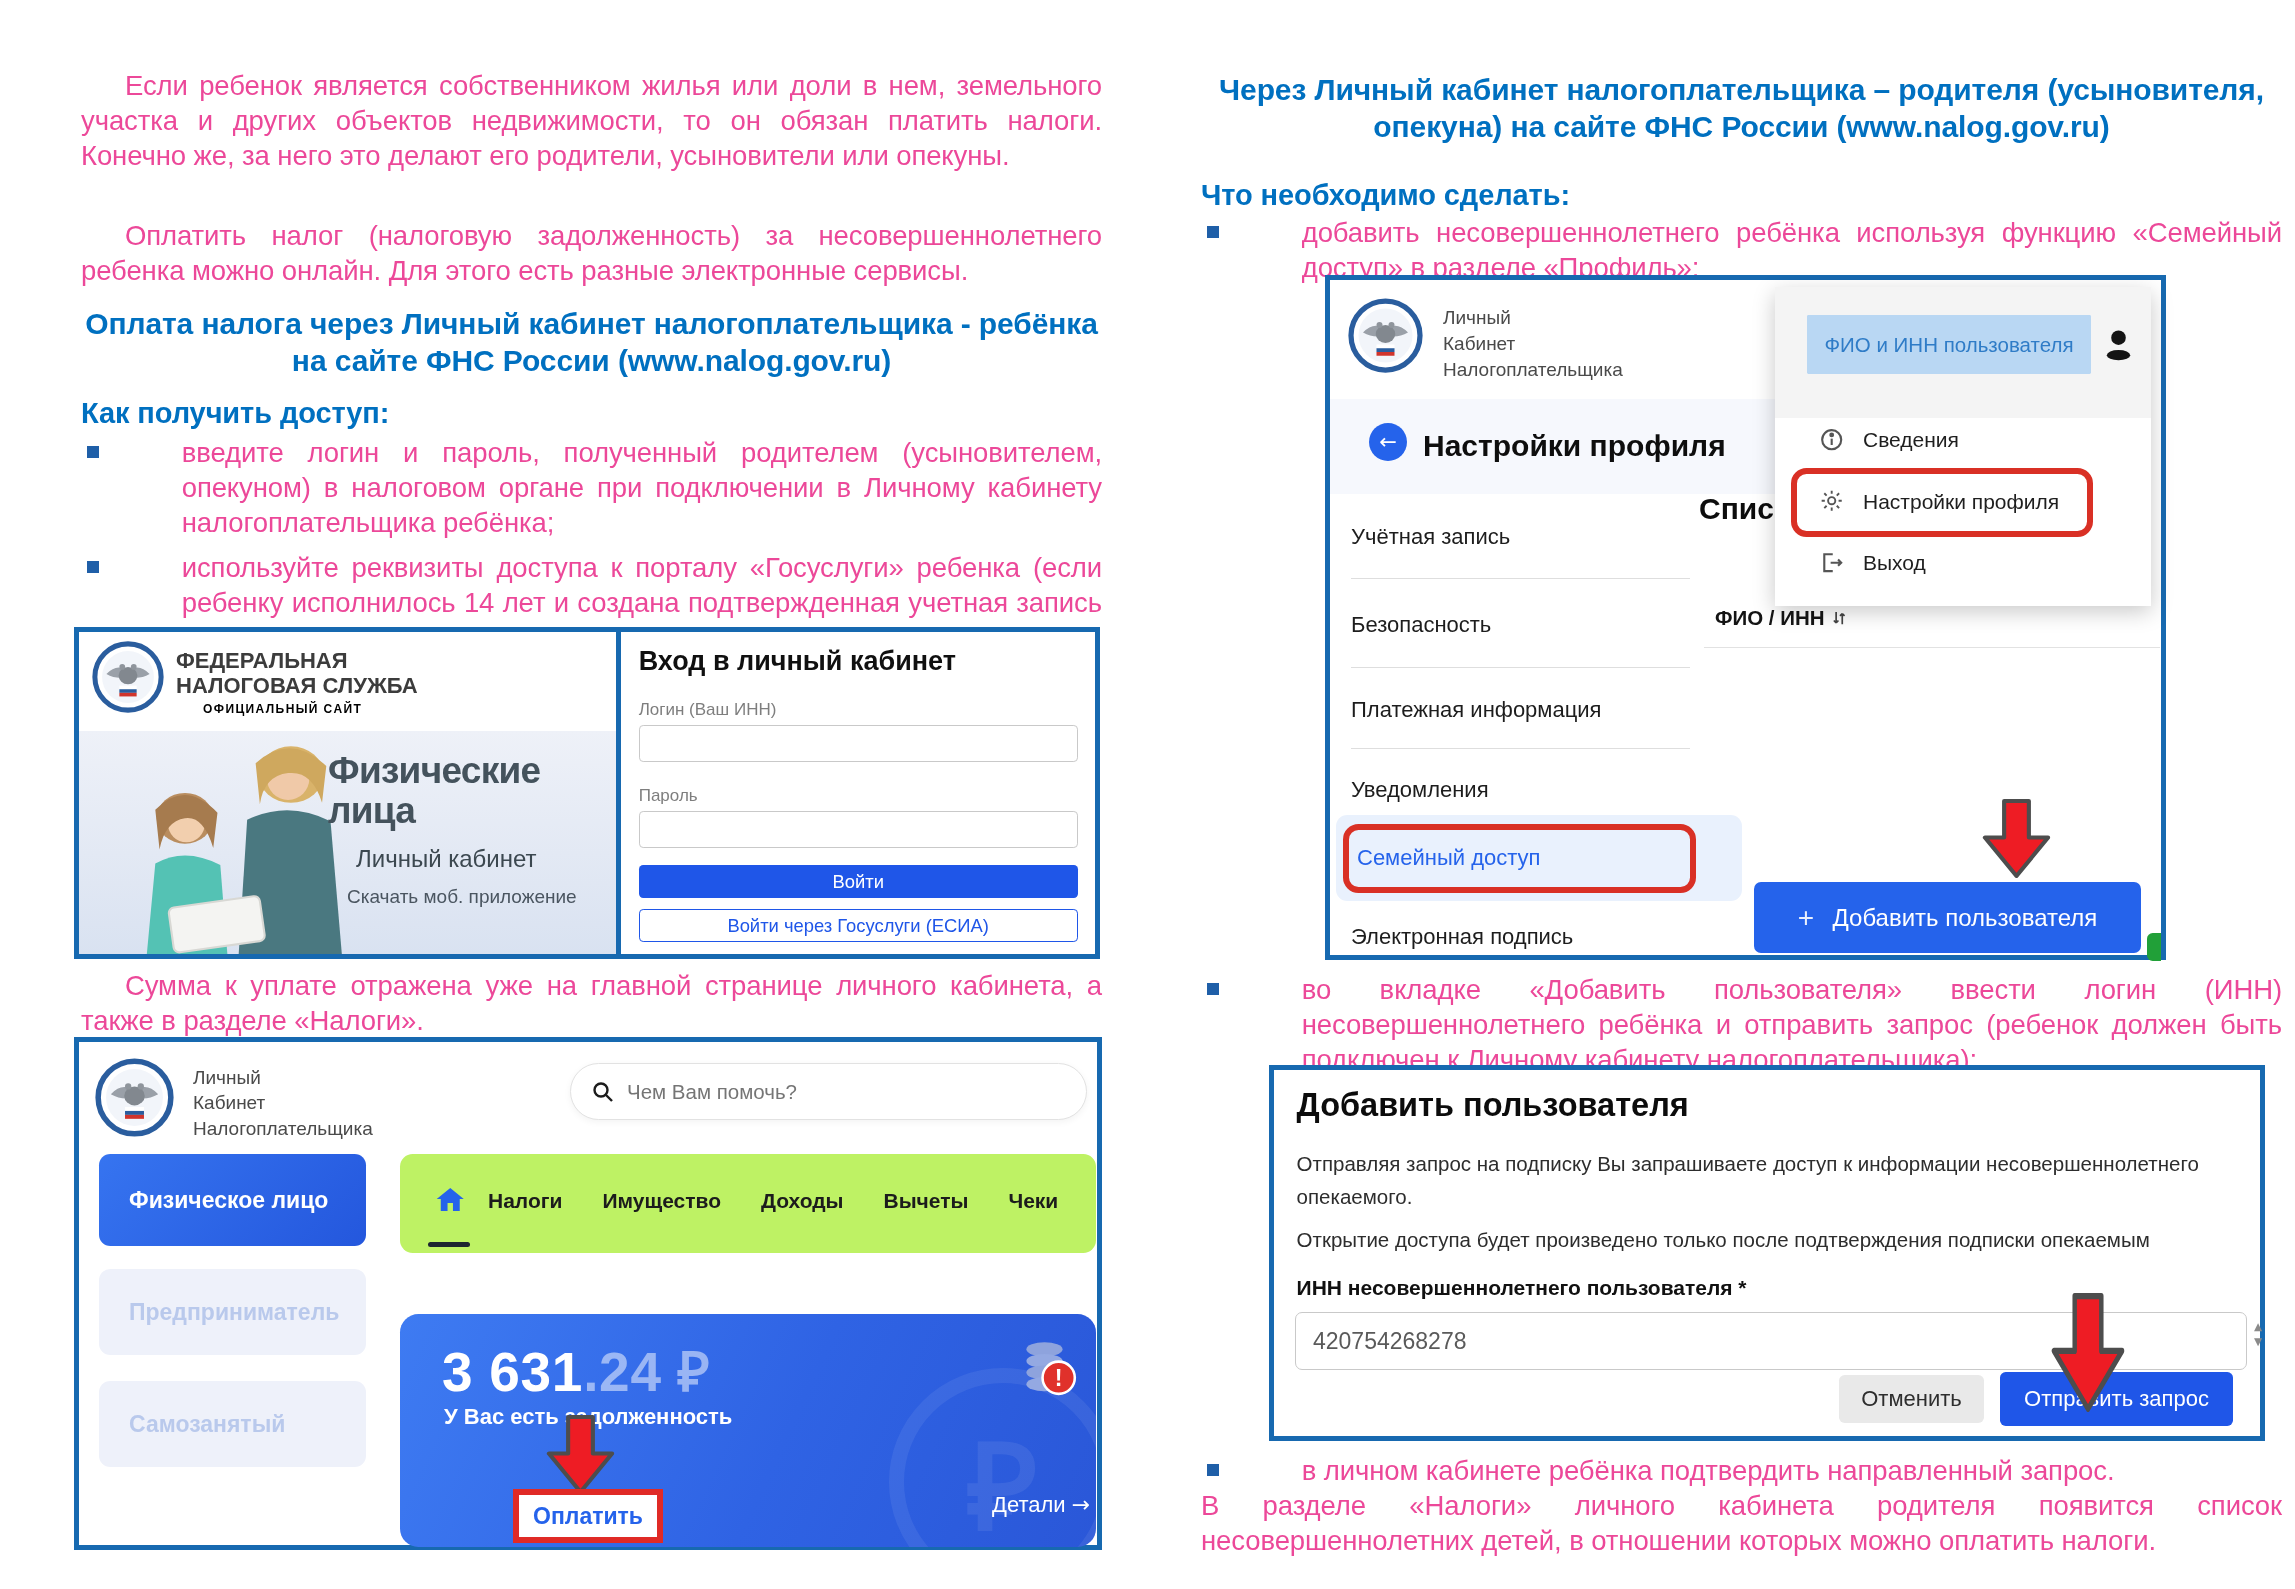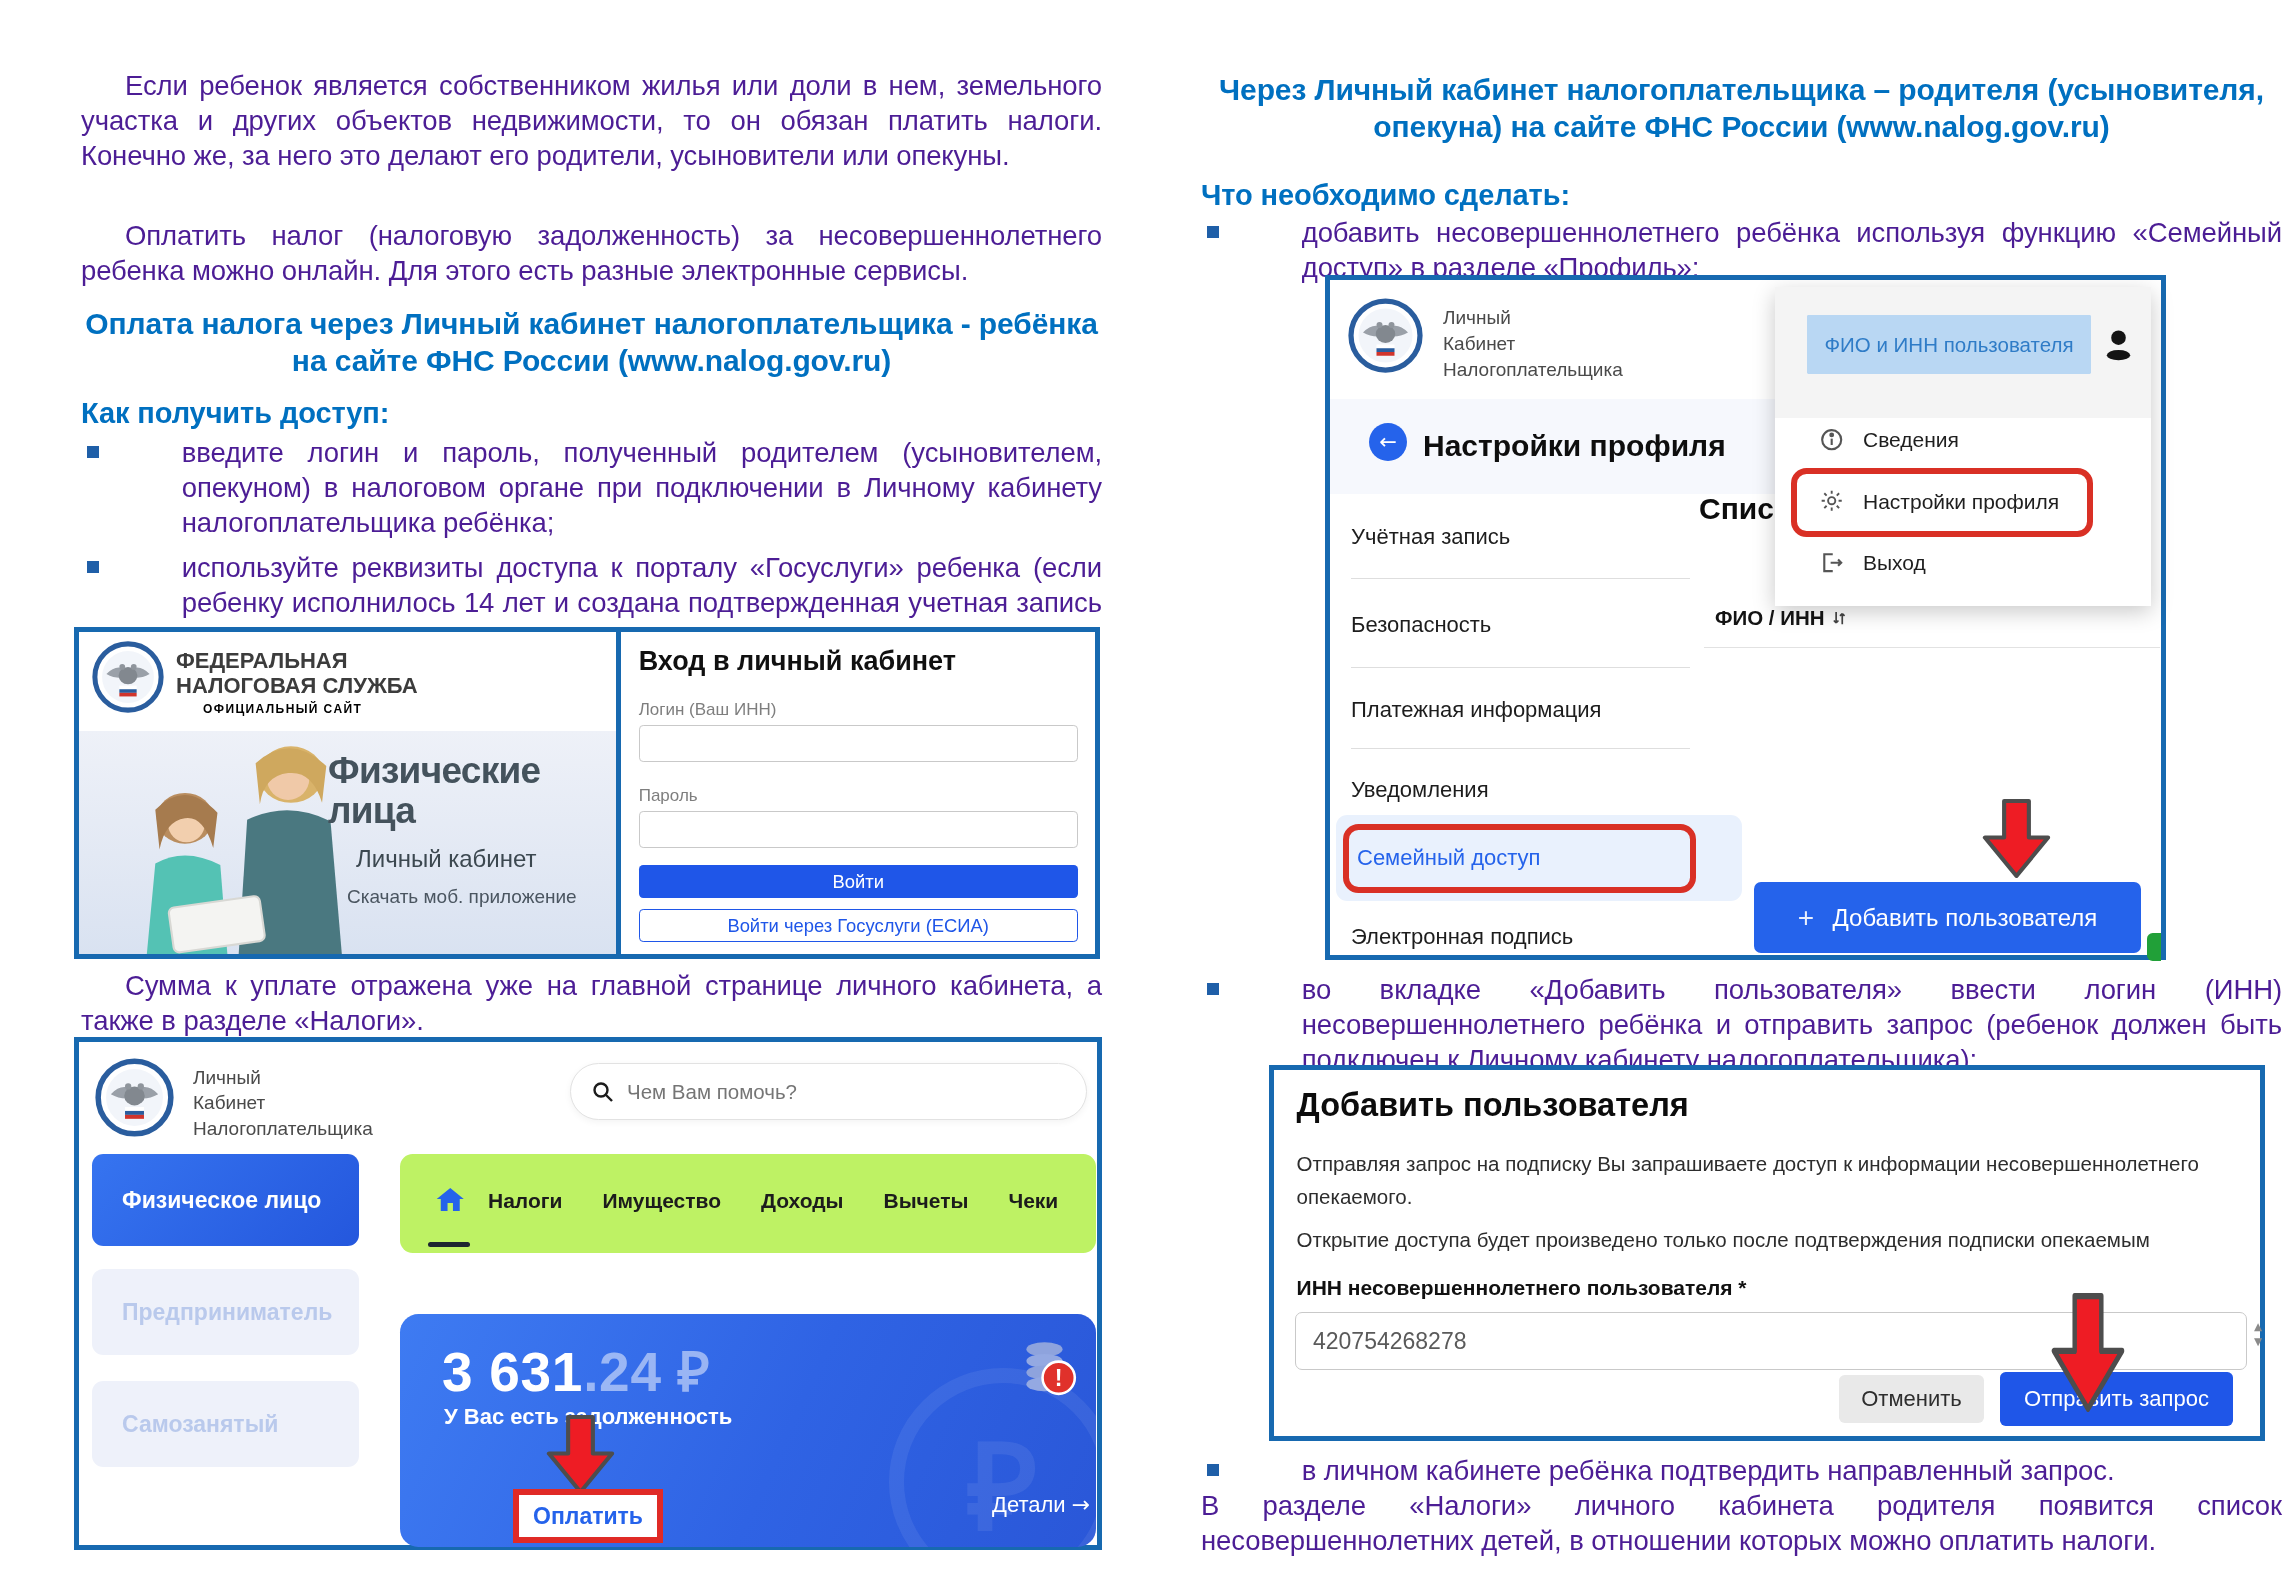--- a/index.html
+++ b/index.html
@@ -1,38 +1,38 @@
 <!DOCTYPE html>
 <html style="font-size:11.3px"><head>
 <meta charset="utf-8">
 <style>
   html,body{margin:0;padding:0;background:#ffffff;}
   .page{position:relative;width:2295px;height:1589px;background:#fff;overflow:hidden;
         font-family:"Liberation Sans", sans-serif;color:#3a3a3a;}
   .abs{position:absolute;}
   
-  .doc{font-size:27.5px;line-height:1.27;text-align:justify;color:#4c1d95;letter-spacing:-0.1px;}
+  .doc{font-size:27.5px;line-height:1.27;text-align:justify;color:#ec4899;letter-spacing:-0.1px;}
   .indent{text-indent:44px;}
   .blue-head{color:#0070c0;font-weight:bold;font-size:30px;line-height:1.24;letter-spacing:-0.1px;}
   .bullet{display:flex;margin-bottom:10px;}
   .bullet .sq{flex:0 0 12px;width:12px;height:12px;background:#1f5fa8;margin:10px 0 0 5.7px;}
   .bullet .btxt{margin-left:83px;flex:1;}
   
   .win{position:absolute;background:#fff;border:5px solid #1769b0;box-sizing:border-box;}
   
   .org-name{font-size:22px;font-weight:bold;color:#3c3c3c;line-height:1.16;}
   .org-sub{font-size:12px;color:#000000;letter-spacing:1.4px;margin-top:4.2px;margin-left:27px;}
   .fns-body{position:absolute;left:0;right:0;bottom:0;top:99px;background:linear-gradient(180deg,#eef1f8 0%,#e3e9f4 55%,#d9e2f1 100%);}
   .aud{font-size:37px;font-weight:bold;color:#44525c;line-height:1.08;letter-spacing:-0.7px;}
   
   .inp{position:absolute;background:#fff;border:1.4px solid #c9c9c9;border-radius:4.2px;box-sizing:border-box;font-family:"Liberation Sans",sans-serif;}
   .btn{display:flex;align-items:center;justify-content:center;box-sizing:border-box;border-radius:4.2px;}
   
   .logo-txt{font-size:19px;color:#4a4a4a;line-height:1.35;}
-  .side-btn{position:absolute;left:13px;width:267px;border-radius:11.3px;display:flex;align-items:center;
+  .side-btn{position:absolute;left:20px;width:267px;border-radius:11.3px;display:flex;align-items:center;
             padding-left:30px;box-sizing:border-box;font-weight:bold;font-size:23px;}
   .side-on{background:linear-gradient(135deg,#3674f0,#2457dd);color:#fff;height:92px;}
   .side-off{background:#eef1fa;color:#b9c9ec;height:86px;}
   .tabs{display:flex;gap:40px;font-size:21px;font-weight:600;color:#1c1c1c;}
   .card{position:absolute;border-radius:18.4px;background:linear-gradient(115deg,#3e7bf2 0%,#2f63e4 55%,#2a57d8 100%);overflow:hidden;}
   .amount-int{font-size:55px;font-weight:bold;color:#fff;letter-spacing:0.7px;}
   .amount-frac{font-size:55px;font-weight:bold;color:rgba(255,255,255,0.5);letter-spacing:0.7px;}
   .pay-btn{position:absolute;background:#fff;border:6.4px solid #e02a26;display:flex;align-items:center;justify-content:center;
            font-size:23px;font-weight:bold;color:#2563eb;box-sizing:border-box;}
   

